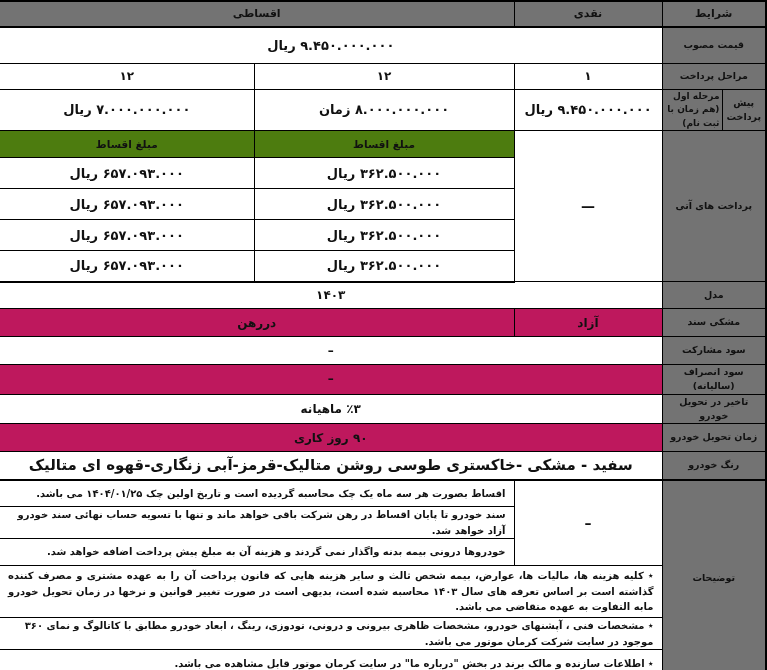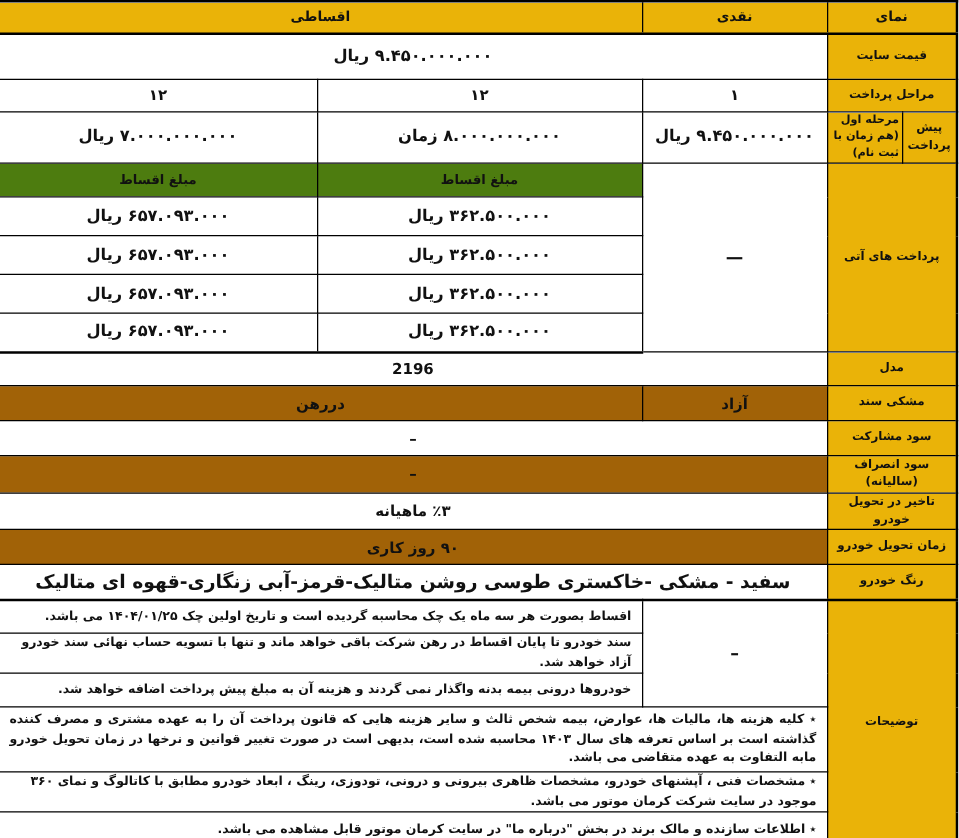--- a/index.html
+++ b/index.html
@@ -19,30 +19,30 @@
     border:1px solid #000;
     text-align:center;
     vertical-align:middle;
     font-weight:bold;
     color:#111;
     padding:0 2px;
     overflow:hidden;
     word-wrap:break-word;
   }
   .lbl{
-    background:#eab308;
+    background:#737373;
     font-size:9.5px;
     line-height:1.5;
   }
   .hdr{font-size:11px;}
   .subhdr{background:#4d7c0f;font-size:10.5px;}
   .num{font-size:13px;}
   .val{font-size:12px;}
   .small-val{font-size:15px;}
-  .alt{background:#a16207;}
+  .alt{background:#be185d;}
   .dash{font-size:14px;}
   .note{
     text-align:right;
     font-size:10px;
     padding:0 8px;
     line-height:1.55;
   }
   .note-justify{text-align:justify;}
   .h26{height:26px}
   .h36{height:36px}
@@ -61,27 +61,27 @@
   <colgroup>
     <col style="width:44px">
       <col style="width:60px">
       <col style="width:148px">
       <col style="width:260px">
       <col style="width:255px">
   </colgroup>
 
   <tbody>
       <tr class="h26">
-    <td colspan="2" class="lbl hdr thick-b">نمای</td>
+    <td colspan="2" class="lbl hdr thick-b">شرایط</td>
     <td class="lbl hdr thick-b">نقدی</td>
     <td colspan="2" class="lbl hdr thick-b">اقساطی</td>
   </tr>
 
   <tr class="h36">
-    <td colspan="2" class="lbl">قیمت سایت</td>
+    <td colspan="2" class="lbl">قیمت مصوب</td>
     <td colspan="3" class="num">۹.۴۵۰.۰۰۰.۰۰۰ ریال</td>
   </tr>
 
   <tr class="h26">
     <td colspan="2" class="lbl">مراحل پرداخت</td>
     <td class="val">۱</td>
     <td class="val">۱۲</td>
     <td class="val">۱۲</td>
   </tr>
 
@@ -114,21 +114,21 @@
     <td class="num">۳۶۲.۵۰۰.۰۰۰ ریال</td>
     <td class="num">۶۵۷.۰۹۳.۰۰۰ ریال</td>
   </tr>
   <tr class="h31">
     <td class="num thick-b">۳۶۲.۵۰۰.۰۰۰ ریال</td>
     <td class="num thick-b">۶۵۷.۰۹۳.۰۰۰ ریال</td>
   </tr>
 
   <tr class="h27">
     <td colspan="2" class="lbl">مدل</td>
-    <td colspan="3" class="val">2196</td>
+    <td colspan="3" class="val">۱۴۰۳</td>
   </tr>
 
   <tr class="h28">
     <td colspan="2" class="lbl">مشکی سند</td>
     <td class="val alt">آزاد</td>
     <td colspan="2" class="val alt">دررهن</td>
   </tr>
 
   <tr class="h28">
     <td colspan="2" class="lbl">سود مشارکت</td>

